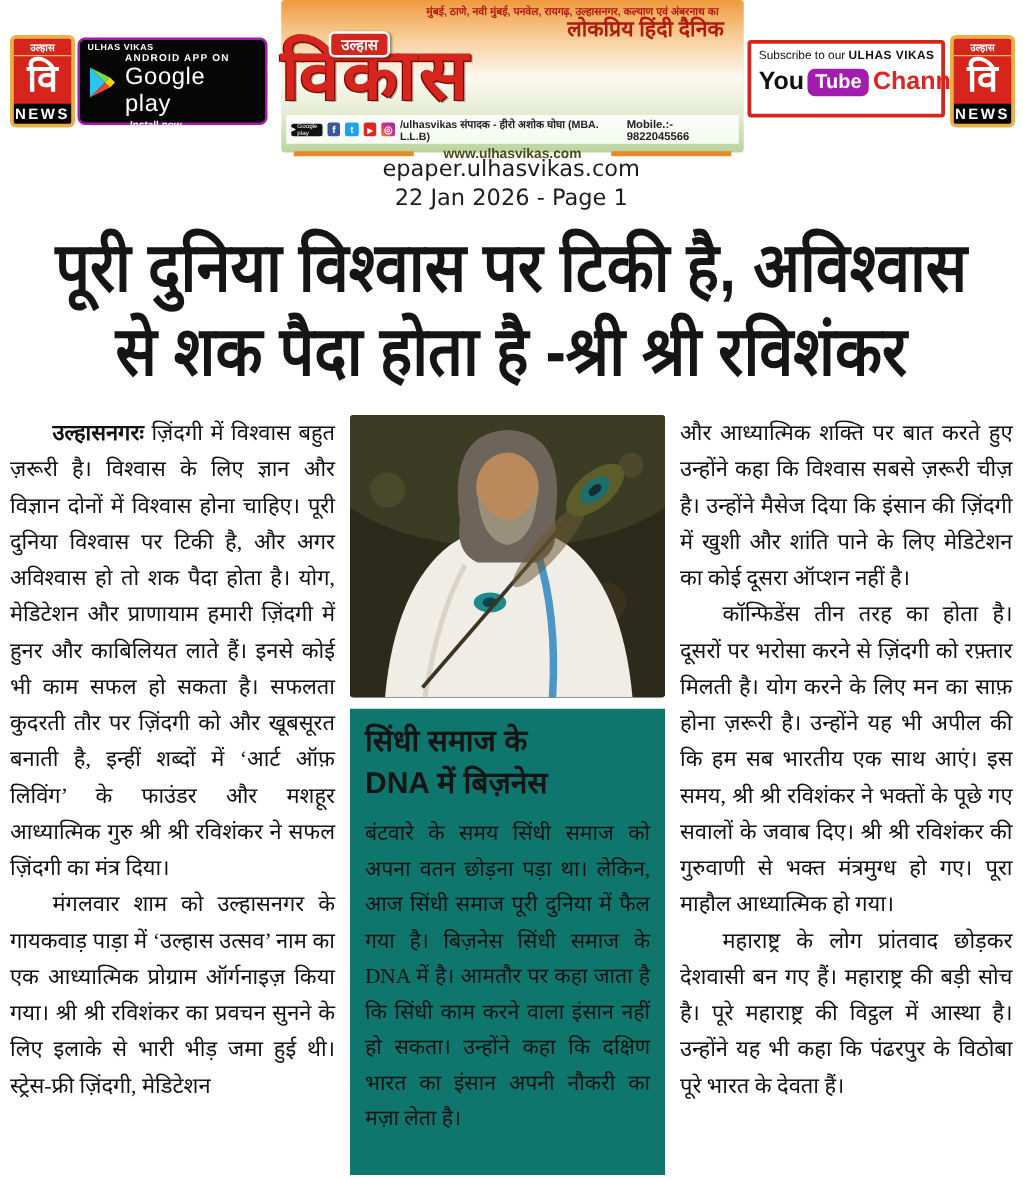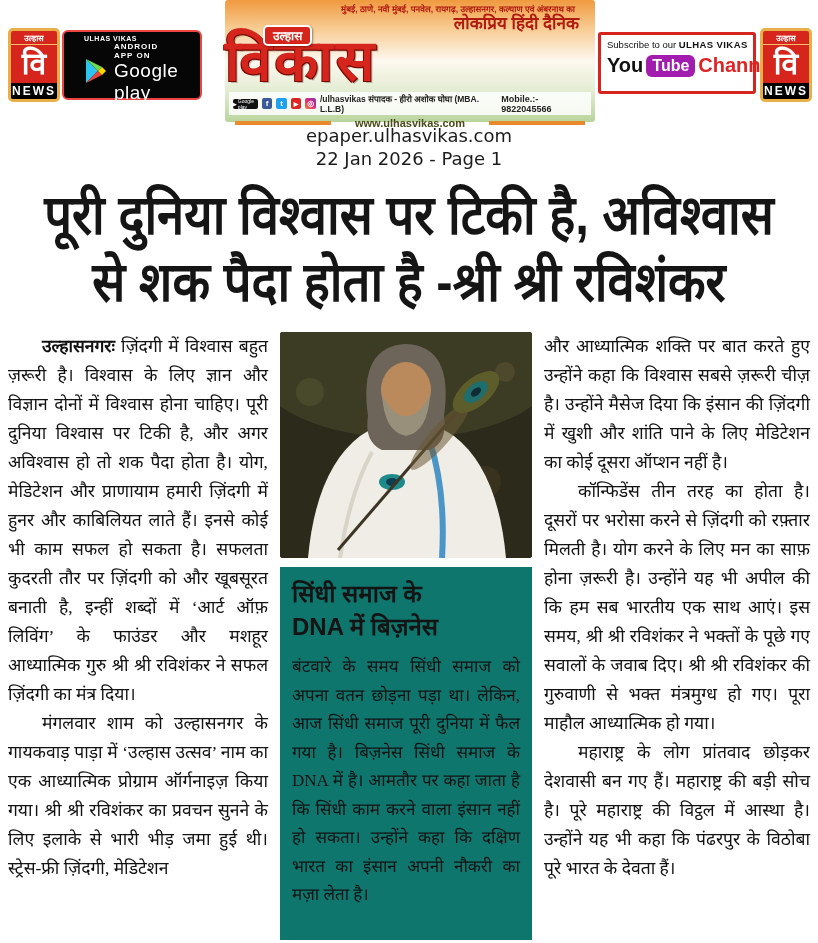--- a/index.html
+++ b/index.html
@@ -12,21 +12,21 @@
 
   
   .uv-logo{position:absolute;width:52px;height:74px;border:3px solid #e9b04a;background:#d6251d;border-radius:5px;display:flex;flex-direction:column;overflow:hidden}
   .uv-logo .uv-top{font-family:"Liberation Sans",sans-serif;font-size:8px;color:#fff;text-align:center;border-bottom:1px solid #f3c06a;padding:1px 0;font-weight:bold}
   .uv-logo .uv-letter{flex:1;display:flex;align-items:center;justify-content:center;color:#fff;font-weight:bold;font-size:30px;line-height:30px;font-family:"Liberation Sans",sans-serif}
   .uv-logo .uv-news{background:#000;color:#fff;font-family:"Liberation Sans",sans-serif;font-weight:bold;font-size:12px;text-align:center;letter-spacing:2px;padding:1px 0}
   .uv-logo-left{top:28px;left:8px}
   .uv-logo-right{top:28px;left:760px}
 
   
-  .play-badge{position:absolute;top:30px;left:62px;width:140px;height:70px;background:#060606;border:2px solid #ef4444;border-radius:6px;color:#fff;font-family:"Liberation Sans",sans-serif;padding:3px 20px;display:flex;flex-direction:column}
+  .play-badge{position:absolute;top:30px;left:62px;width:152px;height:70px;background:#060606;border:2px solid #a21caf;border-radius:6px;color:#fff;font-family:"Liberation Sans",sans-serif;padding:3px 6px;display:flex;flex-direction:column}
   .play-badge .pb-appname{font-size:7px;font-weight:bold;letter-spacing:.5px}
   .play-badge .pb-main{display:flex;align-items:center;gap:6px;flex:1}
   .play-badge .pb-text{display:flex;flex-direction:column}
   .play-badge .pb-android{font-size:8px;font-weight:bold;letter-spacing:1px}
   .play-badge .pb-gplay{font-size:19px;letter-spacing:.5px}
   .play-badge .pb-install{font-size:8px;font-weight:bold;margin-left:34px}
 
   
   .masthead{position:absolute;left:225px;top:0;width:370px;height:122px;background:linear-gradient(180deg,#f09a3f 0%,#f7c98e 22%,#fdf8ef 50%,#e3ecd2 75%,#b9d49c 100%);border-radius:3px}
   .mh-cities{font-family:"Liberation Sans",sans-serif;font-size:8.5px;font-weight:bold;color:#b01a10;text-align:right;padding:3px 20px 0 0}

